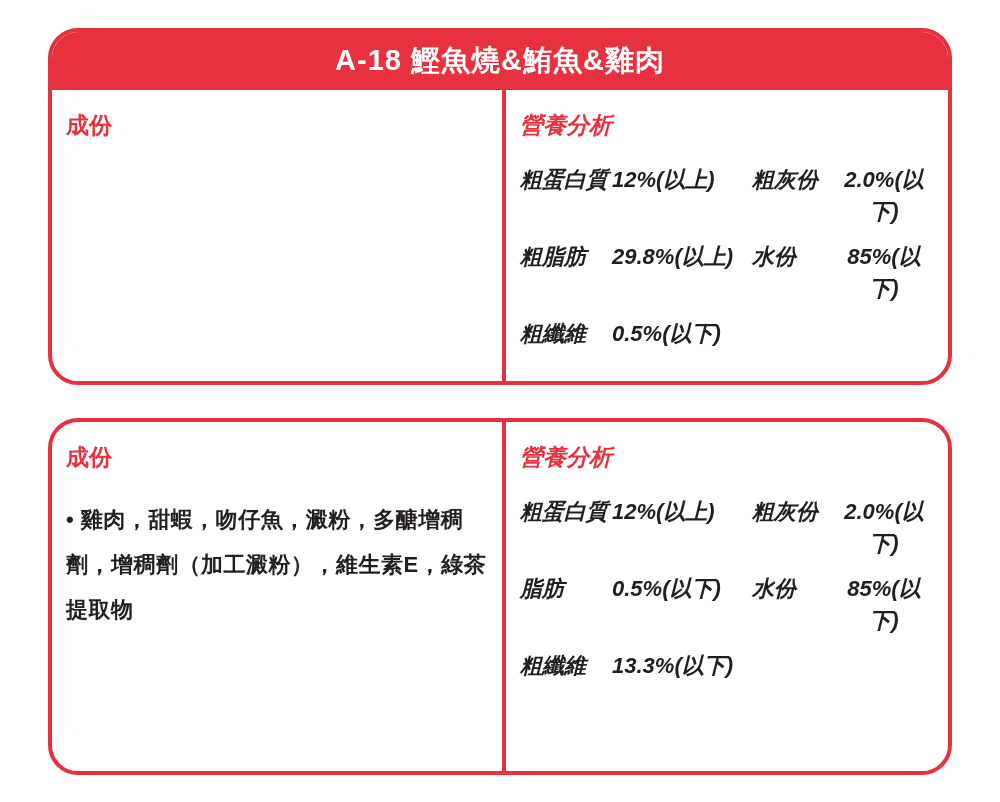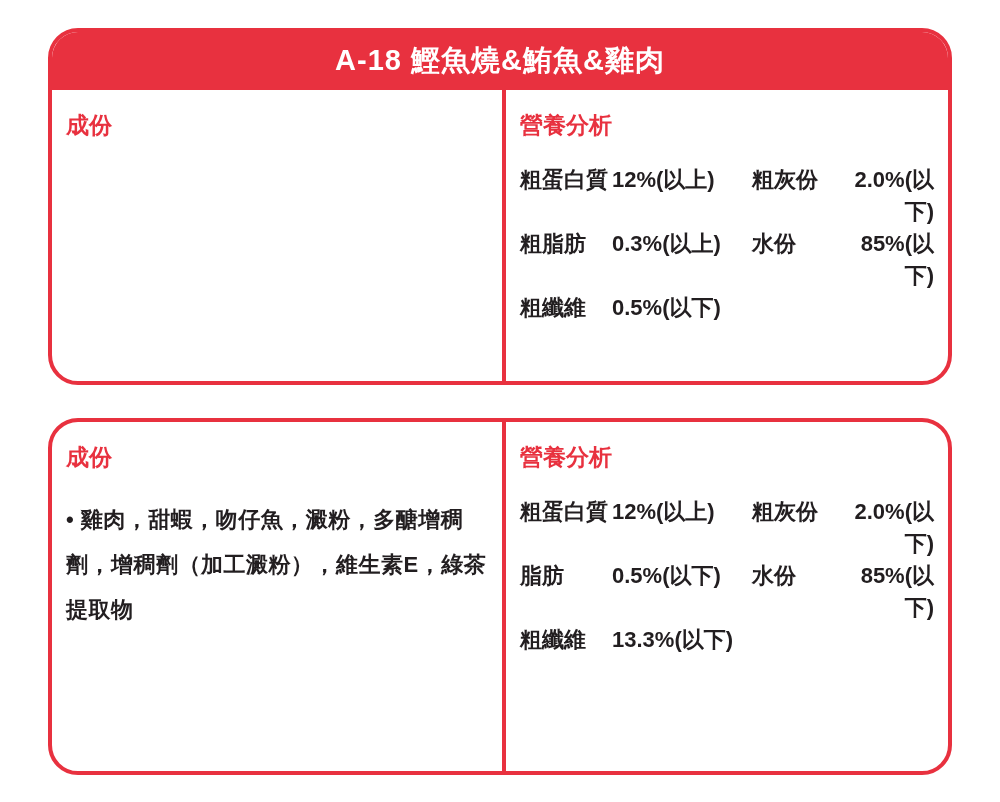--- a/index.html
+++ b/index.html
@@ -49,44 +49,46 @@
   }
   .col-ingredients{
     flex:none;
     width:450px;
     padding-right:12px;
     border-radius:11px;
   }
   .col-nutrition{
     flex:1;
     border-left:4px solid var(--red);
+    font-style:italic;
   }
   .section-heading{
     margin:10px 0 0 0;
     color:var(--red);
     font-size:23px;
     font-weight:700;
   }
   .ingredients-text{
     margin:24px 0 0 0;
     font-size:22px;
     font-weight:700;
     line-height:45px;
     letter-spacing:0.5px;
   }
   .ngrid{
     margin-top:23px;
     display:grid;
     grid-template-columns:92px 140px 82px 1fr;
+    row-gap:13px;
     font-size:22px;
     font-weight:700;
     line-height:32px;
     align-items:baseline;
   }
-  .nv2{text-align:right;}
+  .nv2{text-align:center;}
 </style>
 </head>
 <body>
 
 <div class="page">
 
   <section class="card">
     <header class="card-header">
       <h2 class="card-title">A-18 鰹魚燒&amp;鮪魚&amp;雞肉</h2>
     </header>
@@ -96,21 +98,21 @@
       </div>
       <div class="col col-nutrition">
         <h3 class="section-heading">營養分析</h3>
         <div class="ngrid">
           <span>粗蛋白質</span>
           <span>12%(以上)</span>
           <span>粗灰份</span>
           <span class="nv2">2.0%(以下)</span>
 
           <span>粗脂肪</span>
-          <span>0.3%(以上)</span>
+          <span>29.8%(以上)</span>
           <span>水份</span>
           <span class="nv2">85%(以下)</span>
 
           <span>粗纖維</span>
           <span>0.5%(以下)</span>
           <span></span>
           <span class="nv2"></span>
         </div>
       </div>
     </div>

